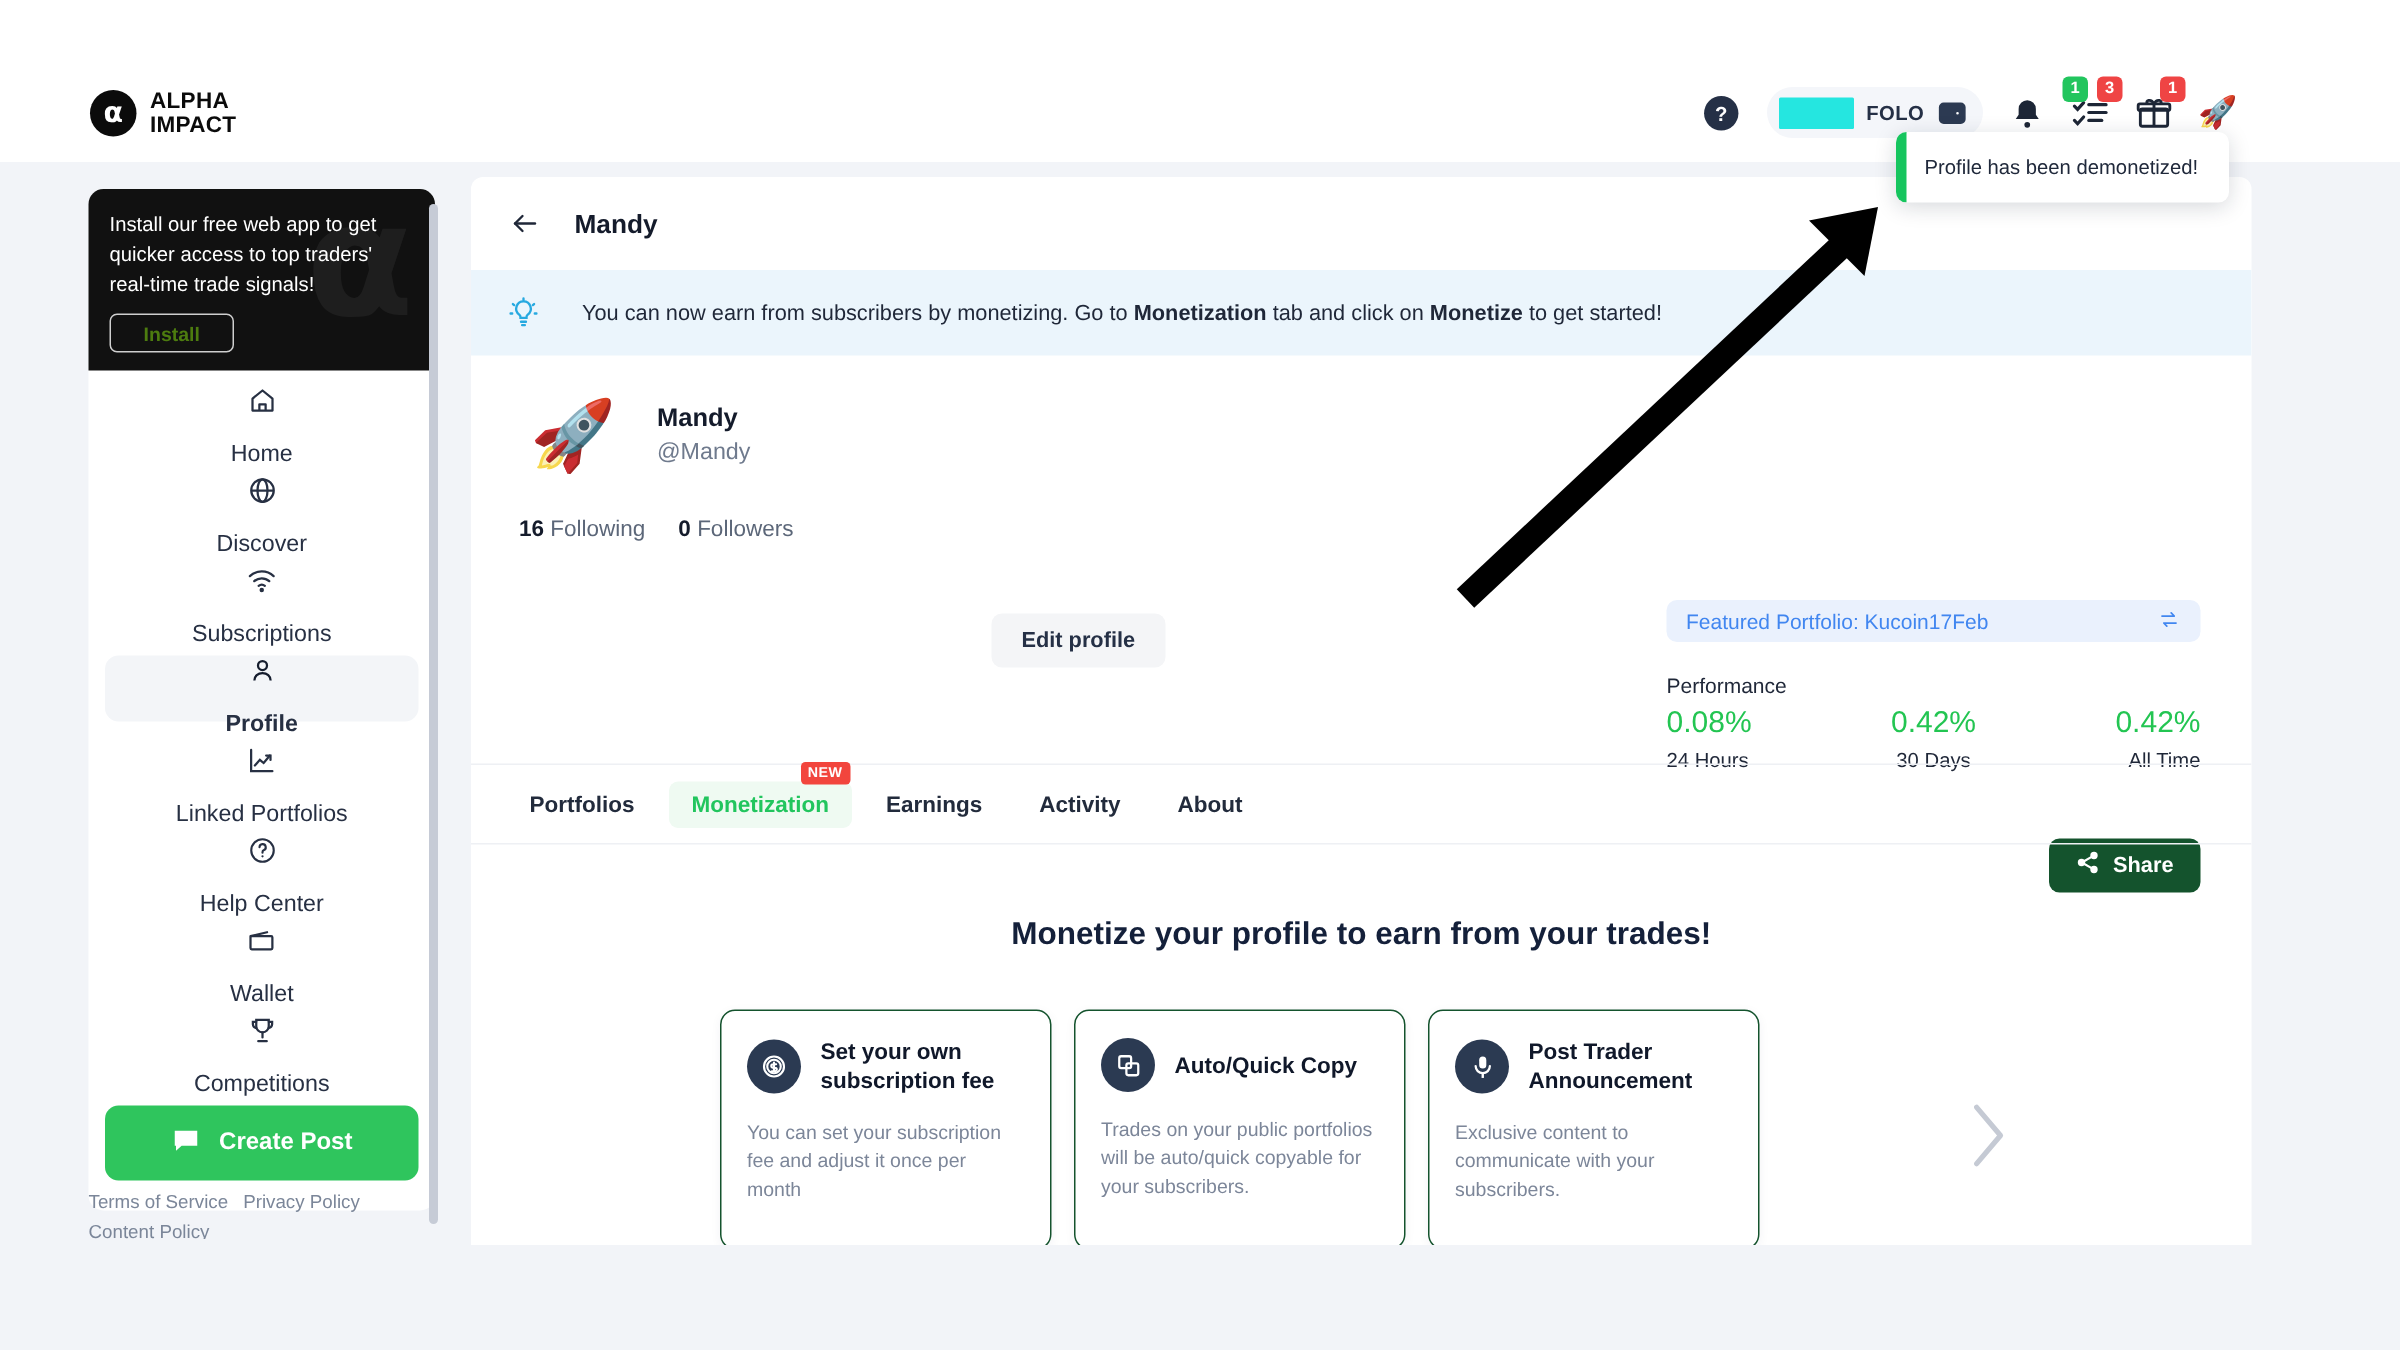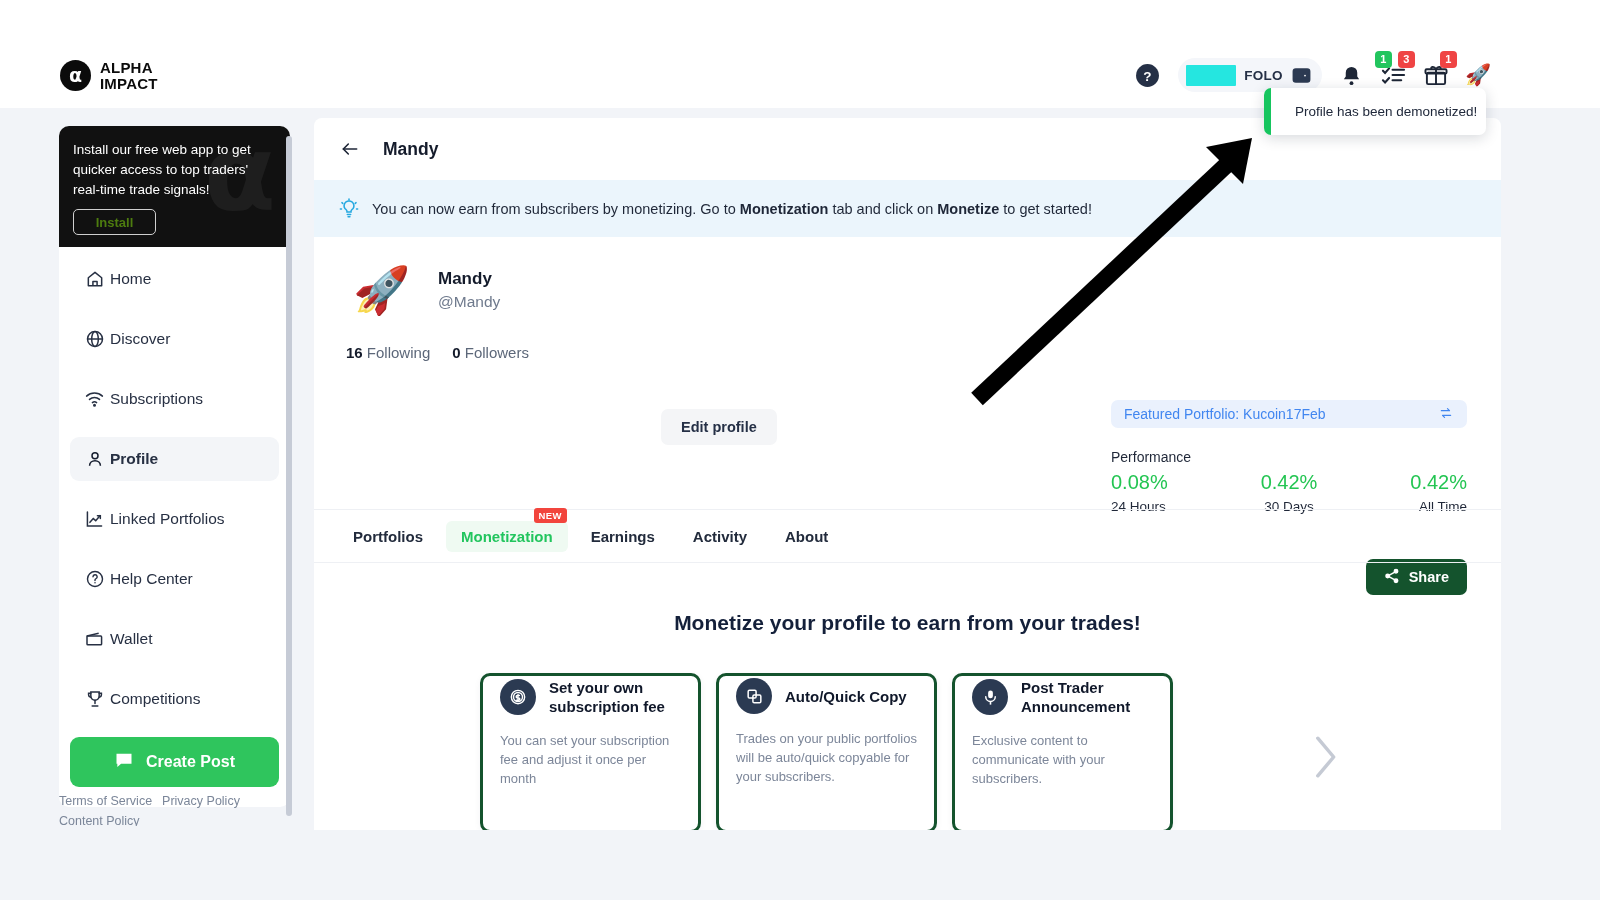--- a/index.html
+++ b/index.html
@@ -42,21 +42,21 @@
   .badge.green { background: #22c55e; left: -6px; }
   .badge.red { background: #ef4444; right: -9px; }
 
   
   .toast {
     position: absolute; left: 1264px; top: 88px; width: 222px; height: 47px;
     background: #ffffff; border-radius: 7px; box-shadow: 0 3px 14px rgba(20,28,48,.17);
     display: flex; align-items: center; overflow: hidden; z-index: 40;
   }
   .toast-bar { width: 7px; height: 100%; background: #16c55e; flex: none; }
-  .toast-text { font-size: 13.5px; color: #20293b; padding-left: 24px; }
+  .toast-text { font-size: 13.5px; color: #20293b; padding-left: 12px; }
 
   
   .sidebar {
     position: absolute; left: 59px; top: 126px; width: 231px; background: #ffffff;
     border-radius: 10px; padding-bottom: 8px;
   }
   .install-card {
     position: relative; background: #111111; border-radius: 10px 10px 0 0;
     padding: 14px 14px 12px 14px; overflow: hidden;
   }
@@ -65,22 +65,22 @@
     color: rgba(255,255,255,.055); font-family: "DejaVu Sans", sans-serif; line-height: 1;
   }
   .install-text { position: relative; color: #ffffff; font-size: 13.5px; line-height: 20px; }
   .install-btn {
     position: relative; margin-top: 9px; margin-left: auto; width: 83px; height: 26px;
     border: 1px solid #cfcfcf; border-radius: 5px; background: transparent; color: #4d7c0f;
     font-size: 13px; font-weight: bold; font-family: "Liberation Sans", sans-serif; cursor: pointer;
   }
   .nav { padding: 10px 11px 0 11px; }
   .nav-item {
-    display: flex; align-items: center; gap: 5px; height: 44px; padding: 0 14px;
-    border-radius: 9px; color: #273043; font-size: 15.5px; cursor: pointer; margin-bottom: 16px;
+    display: flex; align-items: center; gap: 17px; height: 44px; padding: 0 14px;
+    border-radius: 9px; color: #273043; font-size: 15.5px; cursor: pointer; margin-bottom: 16px; flex-direction: column;
   }
   .nav-item .nav-icon { display: flex; width: 21px; justify-content: center; color: #273043; }
   .nav-item.active { background: #f3f5f8; font-weight: bold; }
   .create-post {
     margin: 6px 11px 12px 11px; height: 50px; background: #2fc55d; border-radius: 9px;
     display: flex; align-items: center; justify-content: center; gap: 12px;
     color: #ffffff; font-size: 16px; font-weight: bold; cursor: pointer;
   }
   .sb-scroll {
     position: absolute; left: 286px; top: 136px; width: 6px; height: 680px;
@@ -98,21 +98,21 @@
   
   .main {
     position: absolute; left: 314px; top: 118px; width: 1187px; height: 712px;
     background: #ffffff; border-radius: 8px 8px 0 0; overflow: hidden;
   }
   .main-head { height: 62px; display: flex; align-items: center; padding-left: 24px; gap: 21px; }
   .back-arrow { color: #1f2738; display: flex; cursor: pointer; }
   .page-title { font-size: 17.5px; font-weight: bold; color: #141b2b; }
 
   .notice {
-    height: 57px; background: #ebf5fc; display: flex; align-items: center; gap: 12px; padding-left: 24px;
+    height: 57px; background: #ebf5fc; display: flex; align-items: center; gap: 28px; padding-left: 24px;
     font-size: 14.5px; color: #1f2738;
   }
   .bulb { color: #27a9e0; display: flex; }
 
   .profile-area { position: relative; padding: 30px 30px 0 32px; height: 272px; }
   .avatar-row { display: flex; align-items: center; gap: 20px; }
   .avatar { font-size: 46px; line-height: 1; width: 72px; text-align: center; }
   .u-name { font-size: 17px; font-weight: bold; color: #141b2b; }
   .u-handle { font-size: 15.5px; color: #6f7a8d; margin-top: 4px; }
   .follow-row { margin-top: 31px; font-size: 15px; color: #5c6779; display: flex; gap: 22px; align-items: flex-end; }
@@ -156,22 +156,22 @@
     position: absolute; top: -13px; right: 1px; background: #f2453d; color: #fff;
     font-size: 9.5px; font-weight: bold; border-radius: 3px; padding: 2px 5px; letter-spacing: .3px;
   }
 
   
   .monetize-title {
     text-align: center; margin-top: 48px; font-size: 21px; font-weight: bold; color: #14203a;
   }
   .cards { position: relative; margin-top: 38px; padding-left: 166px; display: flex; gap: 15px; }
   .feat-card {
-    width: 221px; height: 160px; background: #ffffff; border: 3px solid #14532d;
-    border-radius: 10px; box-shadow: 0 2px 7px rgba(28,40,70,.05); padding: 2px 17px; flex: none;
+    width: 221px; height: 160px; background: #ffffff; border: 1px solid #14532d;
+    border-radius: 10px; box-shadow: 0 2px 7px rgba(28,40,70,.05); padding: 18px 17px; flex: none;
   }
   .feat-head { display: flex; align-items: center; gap: 13px; }
   .feat-icon {
     width: 36px; height: 36px; border-radius: 50%; background: #2b3a52; color: #ffffff;
     display: flex; align-items: center; justify-content: center; flex: none;
   }
   .feat-title { font-size: 15px; font-weight: bold; color: #10182a; line-height: 19px; }
   .feat-desc { margin-top: 15px; font-size: 13px; color: #7c8699; line-height: 19px; }
   .carousel-next {
     position: absolute; right: 158px; top: 58px; color: #c5cad4; cursor: pointer;

